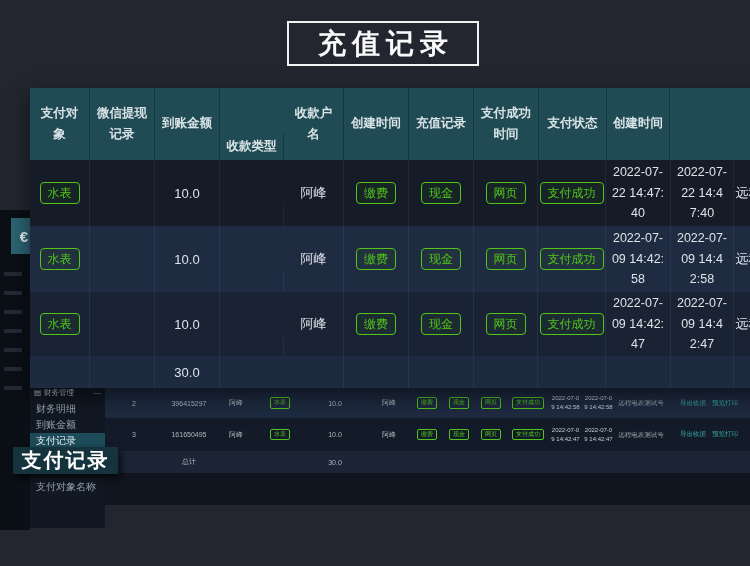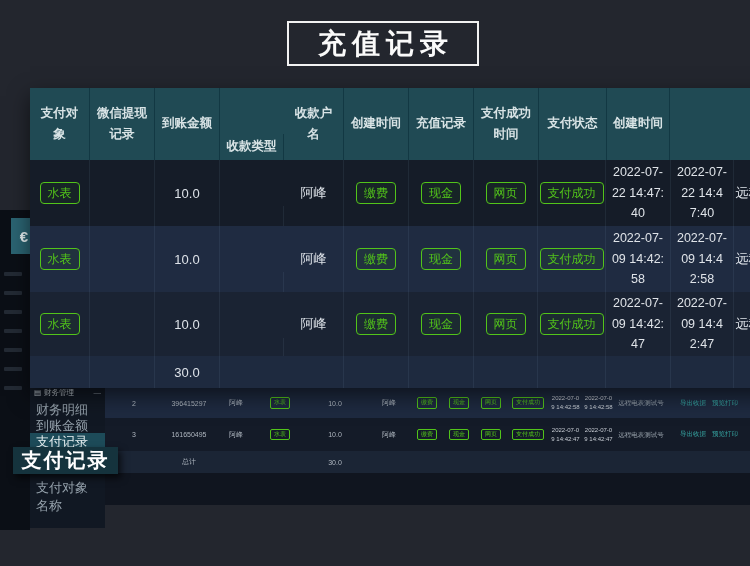--- a/index.html
+++ b/index.html
@@ -15,21 +15,21 @@
   
   .mini-rail{position:absolute;left:0;top:210px;width:30px;height:320px;background:#0b0f16;z-index:1;}
   .rail-bar{position:absolute;left:4px;width:18px;height:4px;background:#39424f;opacity:.55;border-radius:1px;}
   .mini-panel{position:absolute;left:30px;top:210px;width:75px;height:318px;background:#111823;z-index:1;}
   .mini-logo{position:absolute;left:11px;top:218px;width:26px;height:36px;background:#2b6472;
     display:flex;align-items:center;justify-content:center;z-index:2;}
   .mini-logo span{color:#e8f2f4;font-size:15px;font-weight:bold;}
   .mini-menu{position:absolute;left:30px;top:384px;width:75px;z-index:2;}
   .mm-parent{height:17px;display:flex;align-items:center;gap:3px;padding:0 4px;color:#c2cbd2;font-size:7.5px;}
   .mm-parent .dash{margin-left:auto;color:#8d98a2;}
-  .mm-item{height:16px;display:flex;align-items:flex-start;padding:0 6px;color:#96a2ac;font-size:13px;}
+  .mm-item{height:16px;display:flex;align-items:center;padding:0 6px;color:#96a2ac;font-size:10px;}
   .mm-item.active{background:#1d4b59;color:#e8f0f2;}
   .mm-item.low{margin-top:30px;}
   .callout{position:absolute;left:13px;top:447px;width:105px;height:27px;background:#15333d;
     box-shadow:3px 4px 7px rgba(0,0,0,.65);display:flex;align-items:center;justify-content:center;z-index:3;}
   .callout span{color:#ffffff;font-size:20px;font-weight:bold;letter-spacing:2px;}
 
   .mini-tablebg{position:absolute;left:105px;top:380px;width:645px;height:125px;background:#10151f;z-index:1;}
   .mini-rows{position:absolute;left:105px;top:388px;width:660px;z-index:2;font-size:7px;color:#aeb6bf;}
   .mrow{display:flex;align-items:center;}
   .mrow.a{height:30px;background:#1e2a40;}

